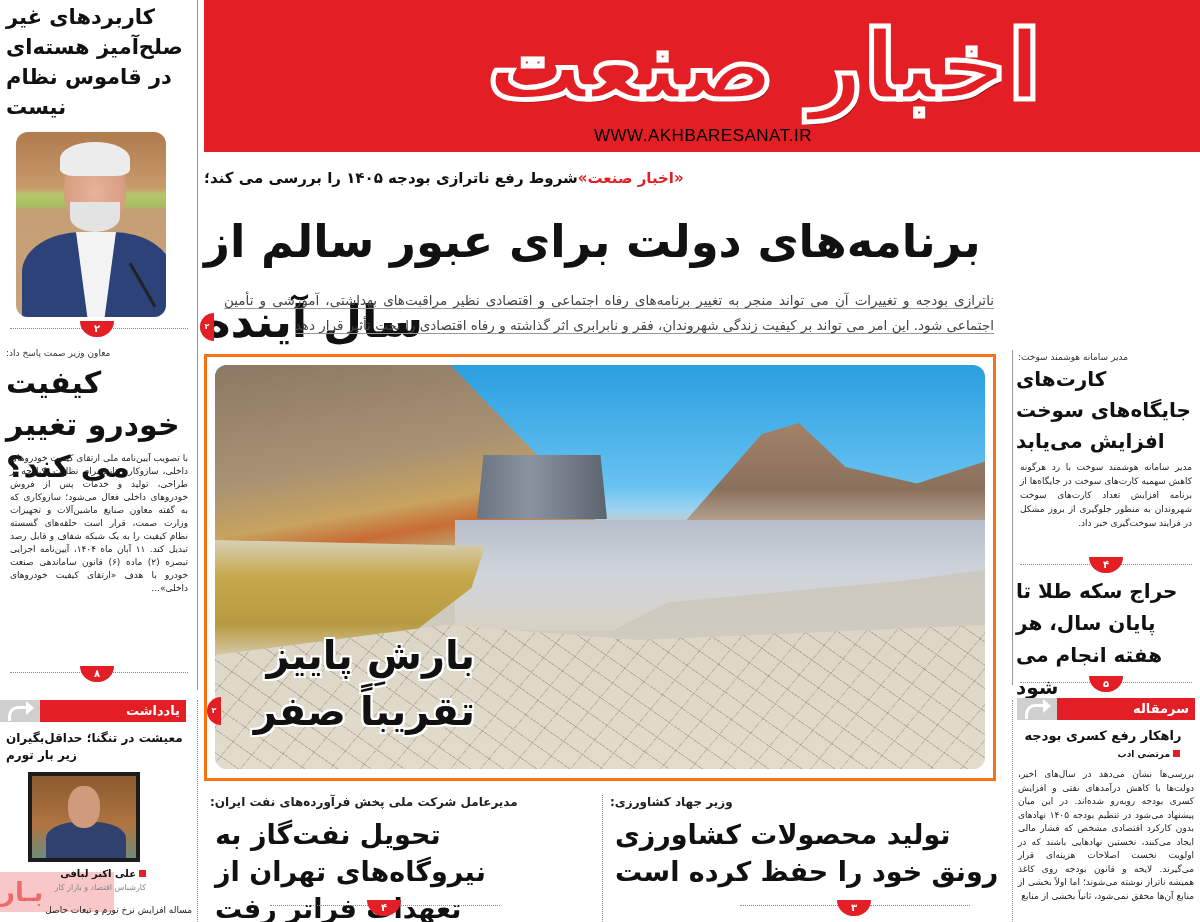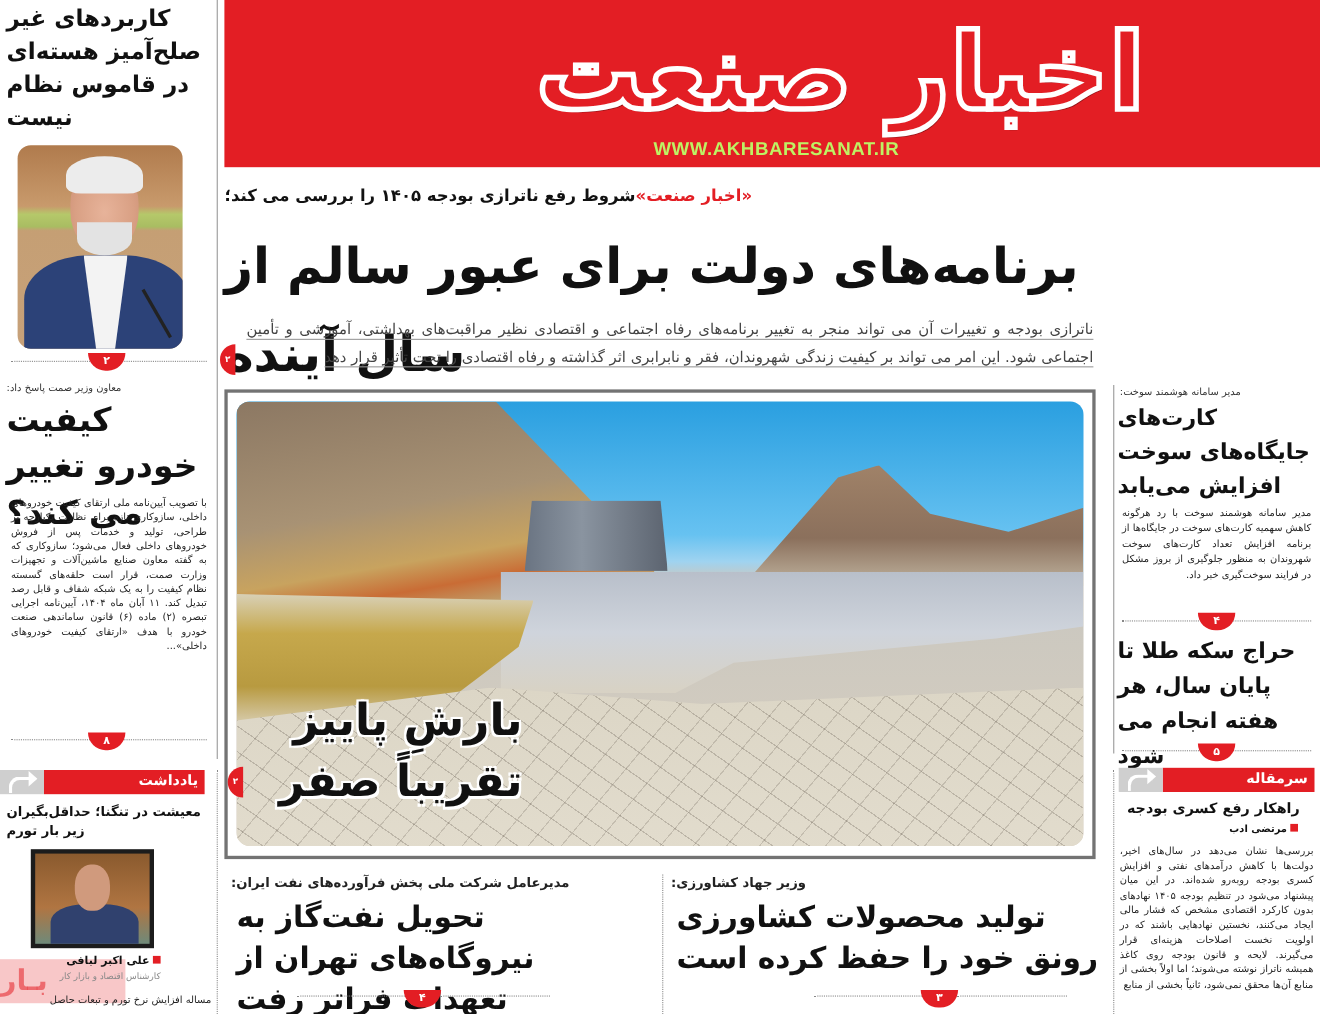--- a/index.html
+++ b/index.html
@@ -19,22 +19,22 @@
     font-family: "DejaVu Sans", sans-serif; font-weight: bold; font-size: 10.5px; line-height: 16.5px;
   }
   .mast-logo {
     position: absolute; left: 135px; top: 6px; width: 850px; height: 120px;
     direction: rtl; text-align: center; color: #e31e24;
     font-family: "DejaVu Sans", sans-serif; font-weight: bold; font-size: 96px; line-height: 120px;
     -webkit-text-stroke: 5px #fff; letter-spacing: -2px;
     text-shadow: 2px 3px 0 rgba(0,0,0,0.35);
   }
   .mast-url {
-    position: absolute; left: 390px; top: 126px; color: #bef264;
-    font-family: "Liberation Sans", sans-serif; font-weight: bold; font-size: 17px; letter-spacing: 0.5px;
+    position: absolute; left: 390px; top: 126px; color: #000000;
+    font-family: "Liberation Sans", sans-serif; font-weight: normal; font-size: 17px; letter-spacing: 0.5px;
   }
 
   
   .vline { position: absolute; width: 0; border-left: 1px solid #999; }
   .vdots { position: absolute; width: 0; border-left: 1px dotted #888; }
   .hdots { position: absolute; height: 0; border-top: 1px dotted #888; }
 
   
   .badge {
     position: absolute; width: 34px; height: 16px; background: #e31e24; color: #fff;
@@ -145,21 +145,21 @@
   }
   .lead-summary {
     position: absolute; left: 224px; top: 288px; width: 770px; direction: rtl; text-align: justify;
     font-size: 13.5px; line-height: 25px; color: #444;
   }
   .lead-summary span { border-bottom: 1px solid #999; }
 
   
   .feature {
     position: absolute; left: 204px; top: 354px; width: 792px; height: 427px;
-    border: 3px solid #737373; background: #fff;
+    border: 3px solid #f97316; background: #fff;
   }
   .feature .pic {
     position: absolute; left: 8px; top: 8px; width: 770px; height: 404px; border-radius: 12px; overflow: hidden;
     background: linear-gradient(180deg, #2a9fe0 0%, #67c2f1 30%, #9fd3f0 36%, #c9c7c0 40%, #d9cfbf 100%);
   }
   .feature .mtn-left {
     position: absolute; left: 0; top: 0; width: 380px; height: 200px;
     background: linear-gradient(170deg, #8c7863 0%, #a89274 45%, #c8a35f 65%, #c96c35 75%, #b8c190 90%);
     clip-path: polygon(0 0, 62% 0, 100% 75%, 100% 100%, 0 100%);
   }

